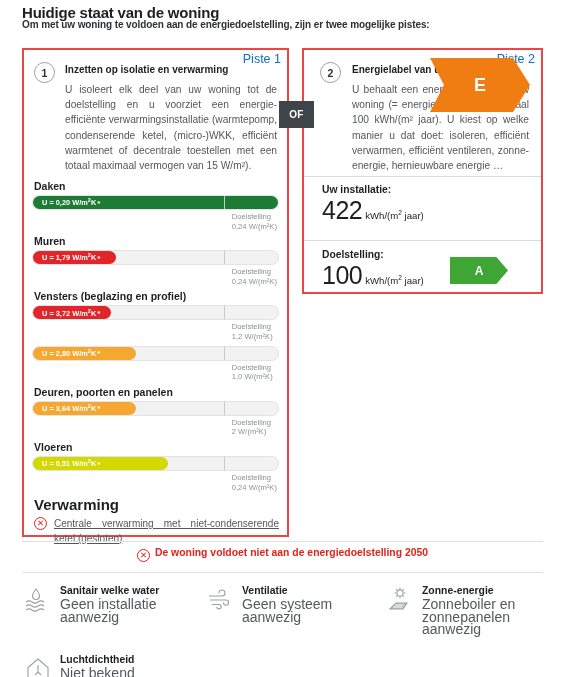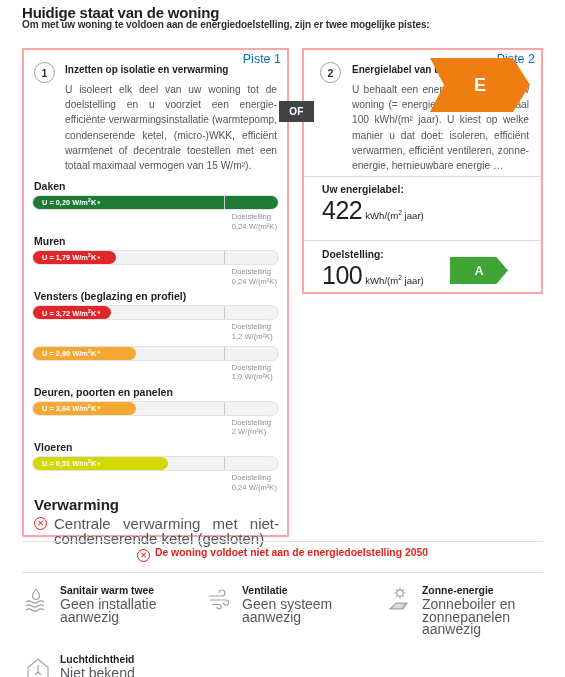--- a/index.html
+++ b/index.html
@@ -25,21 +25,21 @@
   }
   .page-subtitle {
     position: absolute; left: 22px; top: 19px;
     font-size: 10px; font-weight: bold; color: #2e3033;
     letter-spacing: -0.1px;
   }
 
   
   .panel {
     position: absolute;
-    border: 2px solid #fca5a5;
+    border: 2px solid #ef4444;
     background: #ffffff;
   }
   #panel-left  { left: 22px;  top: 48px; width: 267px; height: 489px; }
   #panel-right { left: 302px; top: 48px; width: 241px; height: 246px; }
 
   .piste-tag {
     position: absolute; top: 2px; right: 6px;
     font-size: 12.5px; color: #0e6fc4; font-weight: normal;
   }
 
@@ -60,21 +60,21 @@
     font-size: 10.2px; line-height: 15.2px;
     color: #53565a;
     text-align: justify;
   }
   #panel-right .panel-head { left: 48px; top: 14px; right: 12px; }
   #panel-right .panel-body { left: 48px; top: 32px; right: 12px; }
 
   
   .of-badge {
     position: absolute; left: 279px; top: 101px;
-    width: 35px; height: 21px; background: #3f4448;
+    width: 35px; height: 27px; background: #3f4448;
     color: #ffffff; font-size: 10px; font-weight: bold;
     display: flex; align-items: center; justify-content: center;
     z-index: 5; letter-spacing: 0.3px;
   }
 
   
   .bars { position: absolute; left: 8px; top: 130px; right: 8px; }
   .bar-group { position: relative; margin-bottom: 4px; }
   .bar-label {
     font-size: 10.5px; font-weight: bold; color: #1d1f21;
@@ -113,22 +113,23 @@
   }
   .verwarming-row { position: relative; padding-left: 22px; }
   .x-circle {
     position: absolute; left: 2px; top: 0px;
     width: 13px; height: 13px; border-radius: 50%;
     border: 1px solid #e2231a; color: #e2231a;
     font-size: 8.5px; line-height: 11px; text-align: center;
     font-weight: normal;
   }
   .verwarming-text {
-    font-size: 15px; line-height: 14.5px; color: #53565a;
+    font-size: 10px; line-height: 14.5px; color: #53565a;
     text-align: justify;
+    text-decoration: underline;
   }
 
   
   .label-block { position: absolute; left: 18px; }
   .label-cap {
     font-size: 10.3px; font-weight: bold; color: #1d1f21;
     margin-bottom: 1px;
   }
   .label-val { display: flex; align-items: baseline; }
   .label-num { font-size: 25px; color: #1d1f21; letter-spacing: -0.5px; }
@@ -290,21 +291,21 @@
 
   <div class="panel" id="panel-right">
     <div class="piste-tag">Piste 2</div>
     <div class="num-circle" style="left:16px;">2</div>
     <div class="panel-head">Energielabel van uw woning</div>
     <div class="panel-body">U behaalt een energielabel A voor uw woning (= energiescore van maximaal 100 kWh/(m² jaar). U kiest op welke manier u dat doet: isoleren, efficiënt verwarmen, efficiënt ventileren, zonne-energie, hernieuwbare energie …</div>
 
     <div class="panel-divider" style="top:126px;"></div>
 
     <div class="label-block" style="top:134px;">
-      <div class="label-cap">Uw energielabel:</div>
+      <div class="label-cap">Uw installatie:</div>
       <div class="label-val">
         <span class="label-num">422</span>
         <span class="label-unit">kWh/(m<sup>2</sup> jaar)</span>
       </div>
     </div>
     <div class="arrow arrow-E">E</div>
 
     <div class="panel-divider" style="top:190px;"></div>
 
     <div class="label-block" style="top:199px;">
@@ -327,21 +328,21 @@
     <div class="frow" style="margin-bottom:18px;">
       <div class="fitem w1">
         <span class="ficon">
           <svg viewBox="0 0 28 28" width="28" height="28" fill="none" stroke="#9ba0a5" stroke-width="1.1">
             <path d="M12 3 C12 3 8.5 7.5 8.5 10 a3.5 3.5 0 0 0 7 0 C15.5 7.5 12 3 12 3 Z"></path>
             <path d="M2 16 q3 -2.2 6 0 t6 0 t6 0"></path>
             <path d="M2 20 q3 -2.2 6 0 t6 0 t6 0"></path>
             <path d="M2 24 q3 -2.2 6 0 t6 0 t6 0"></path>
           </svg>
         </span>
-        <div class="ftitle">Sanitair warm twee</div>
+        <div class="ftitle">Sanitair welke water</div>
         <div class="fsub">Geen installatie aanwezig</div>
       </div>
       <div class="fitem w2">
         <span class="ficon">
           <svg viewBox="0 0 28 28" width="28" height="28" fill="none" stroke="#9ba0a5" stroke-width="1.1">
             <path d="M3 10 h13 a3 3 0 1 0 -3 -3"></path>
             <path d="M4 14 h16 a2.6 2.6 0 1 1 -2.6 2.6"></path>
             <path d="M6 18.5 h7 a2.2 2.2 0 1 1 -2.2 2.2"></path>
           </svg>
         </span>

